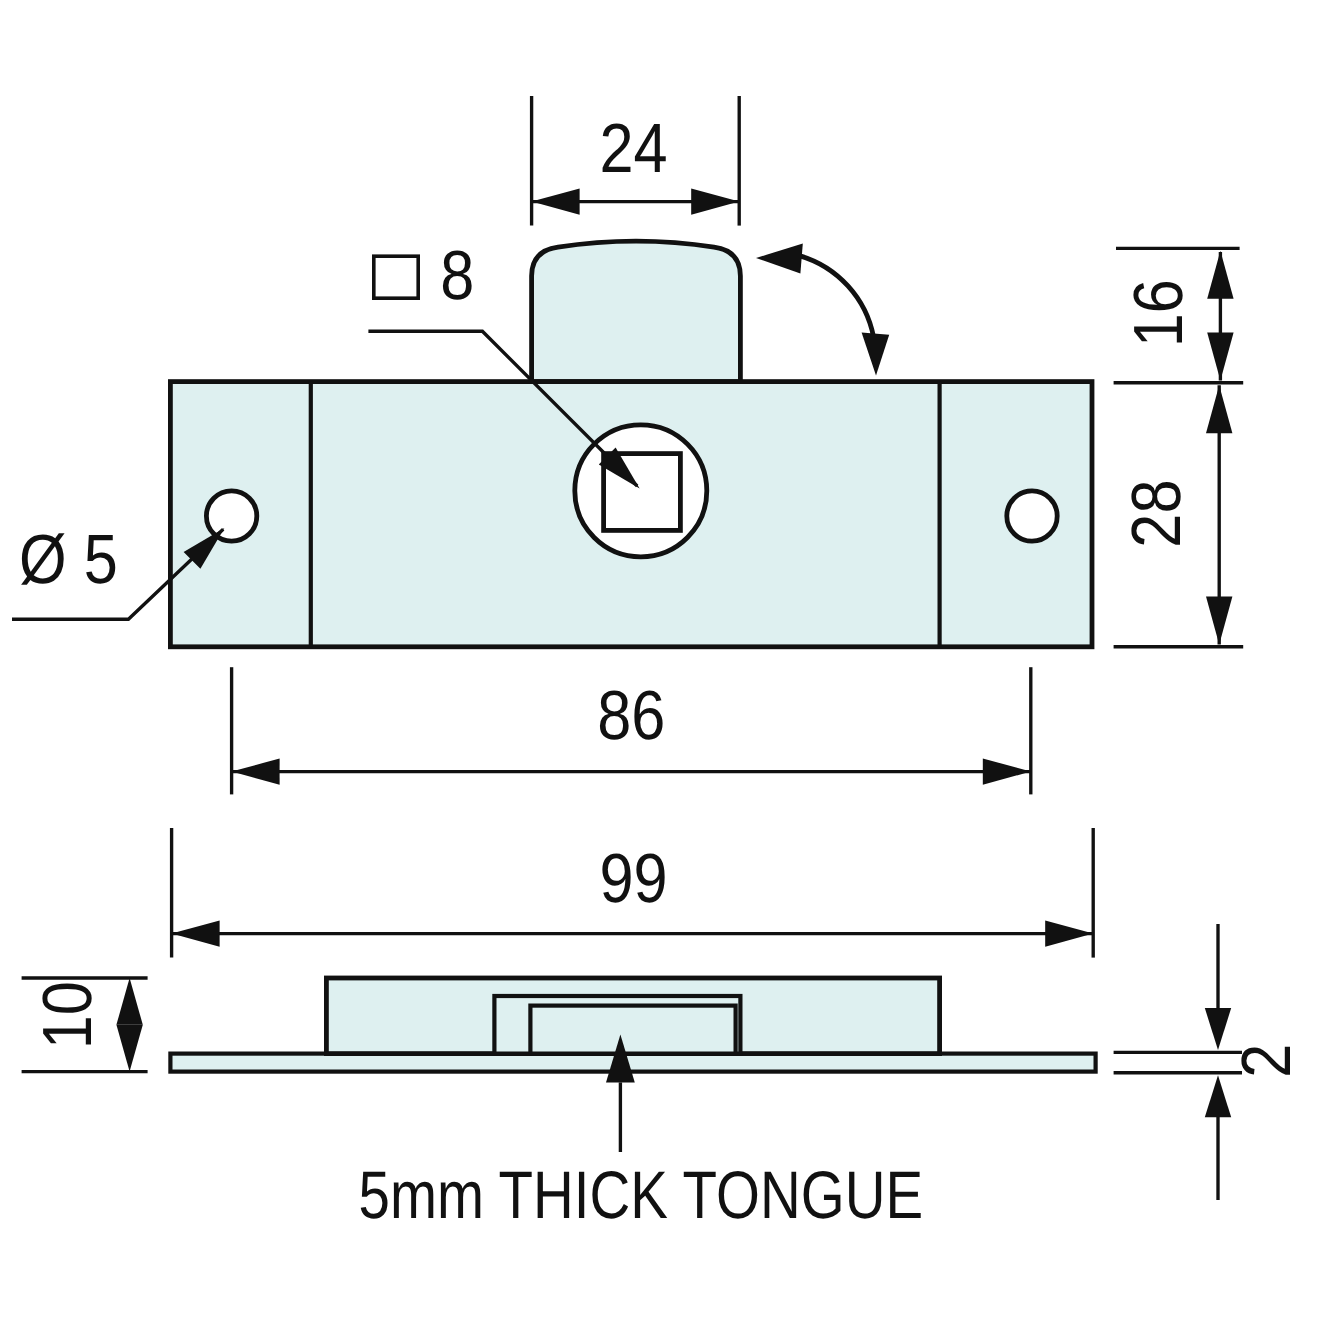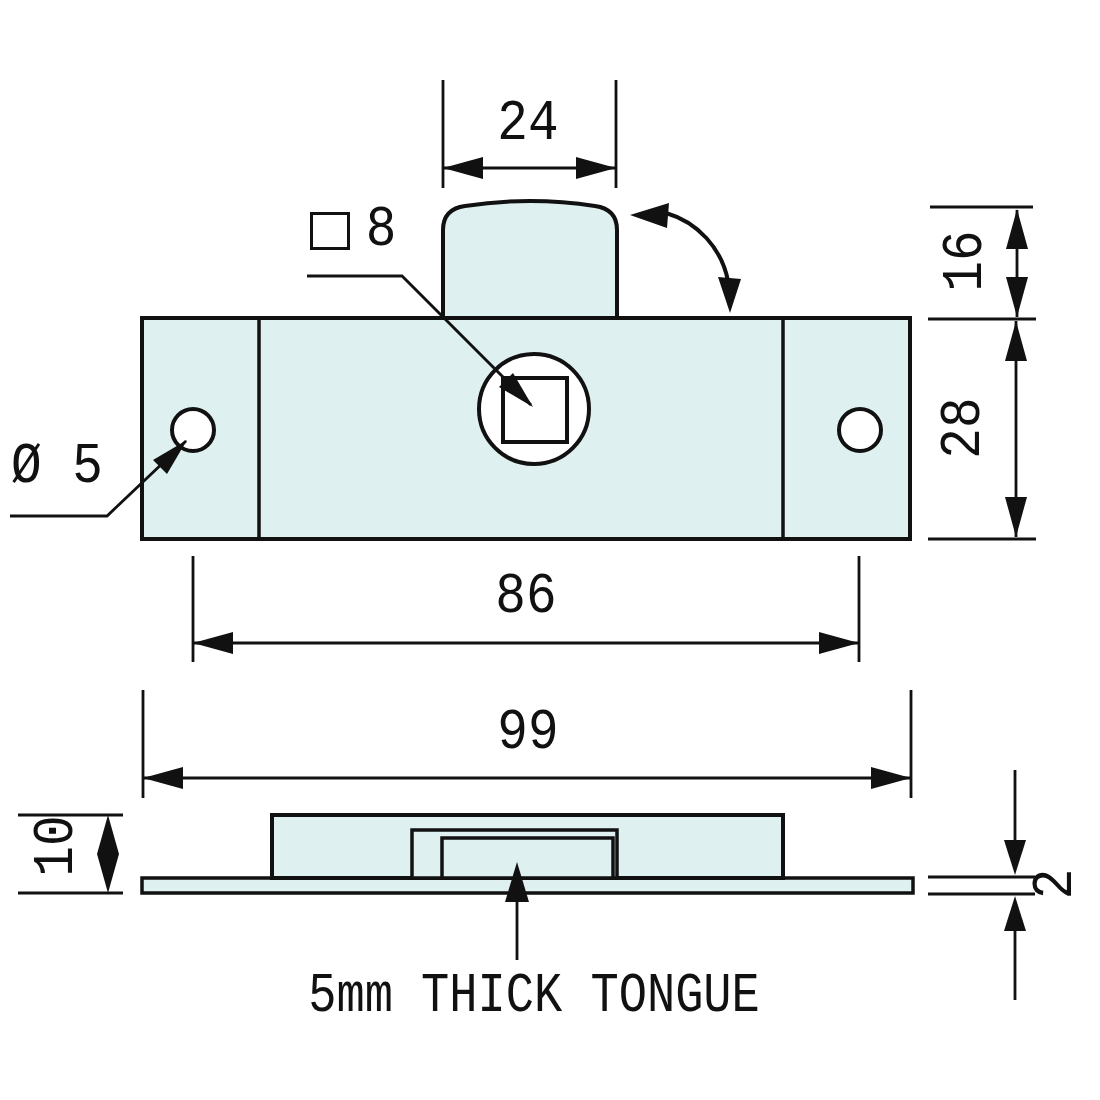--- a/index.html
+++ b/index.html
@@ -1,17 +1,17 @@
 <!DOCTYPE html>
 <html><head>
 <meta charset="utf-8">
 <style>
   html,body{margin:0;padding:0;background:#fff;}
   #canvas{position:relative;width:1100px;height:1100px;background:#ffffff;overflow:hidden;
-          font-family:Liberation Mono, monospace;color:#111;}
+          font-family:Liberation Sans, sans-serif;color:#111;}
   #linework{position:absolute;left:0;top:0;width:1100px;height:1100px;}
   .dimtext{position:absolute;font-size:58px;line-height:1;white-space:nowrap;color:#111;
            transform:translate(-50%,-50%) scaleX(0.88);transform-origin:center;}
   .dimtext.vert{transform:translate(-50%,-50%) rotate(-90deg) scaleX(0.88);}
   .note{position:absolute;font-size:56px;line-height:1;white-space:nowrap;color:#111;
         transform:translate(-50%,-50%) scaleX(0.84);}
   .sq-symbol{position:absolute;left:310px;top:212px;width:40px;height:38px;
              border:3.5px solid #111;box-sizing:border-box;background:#fff;}
 </style>
 </head>

